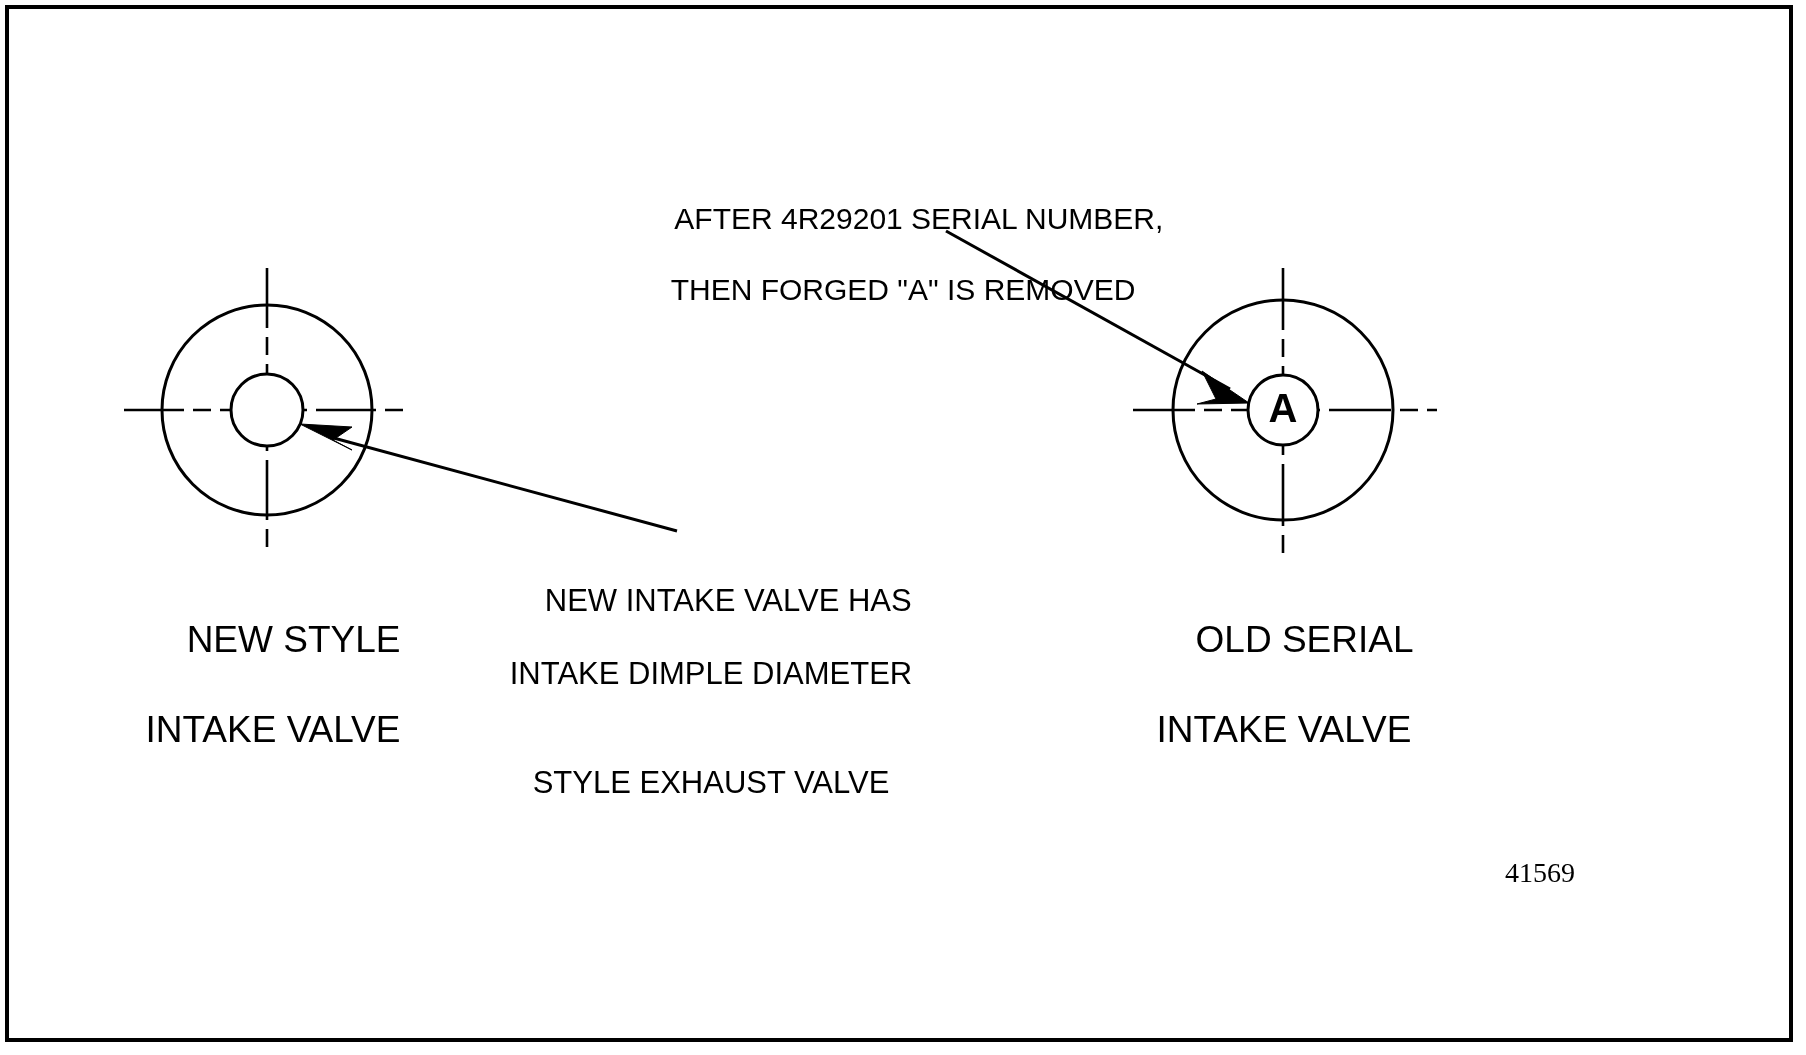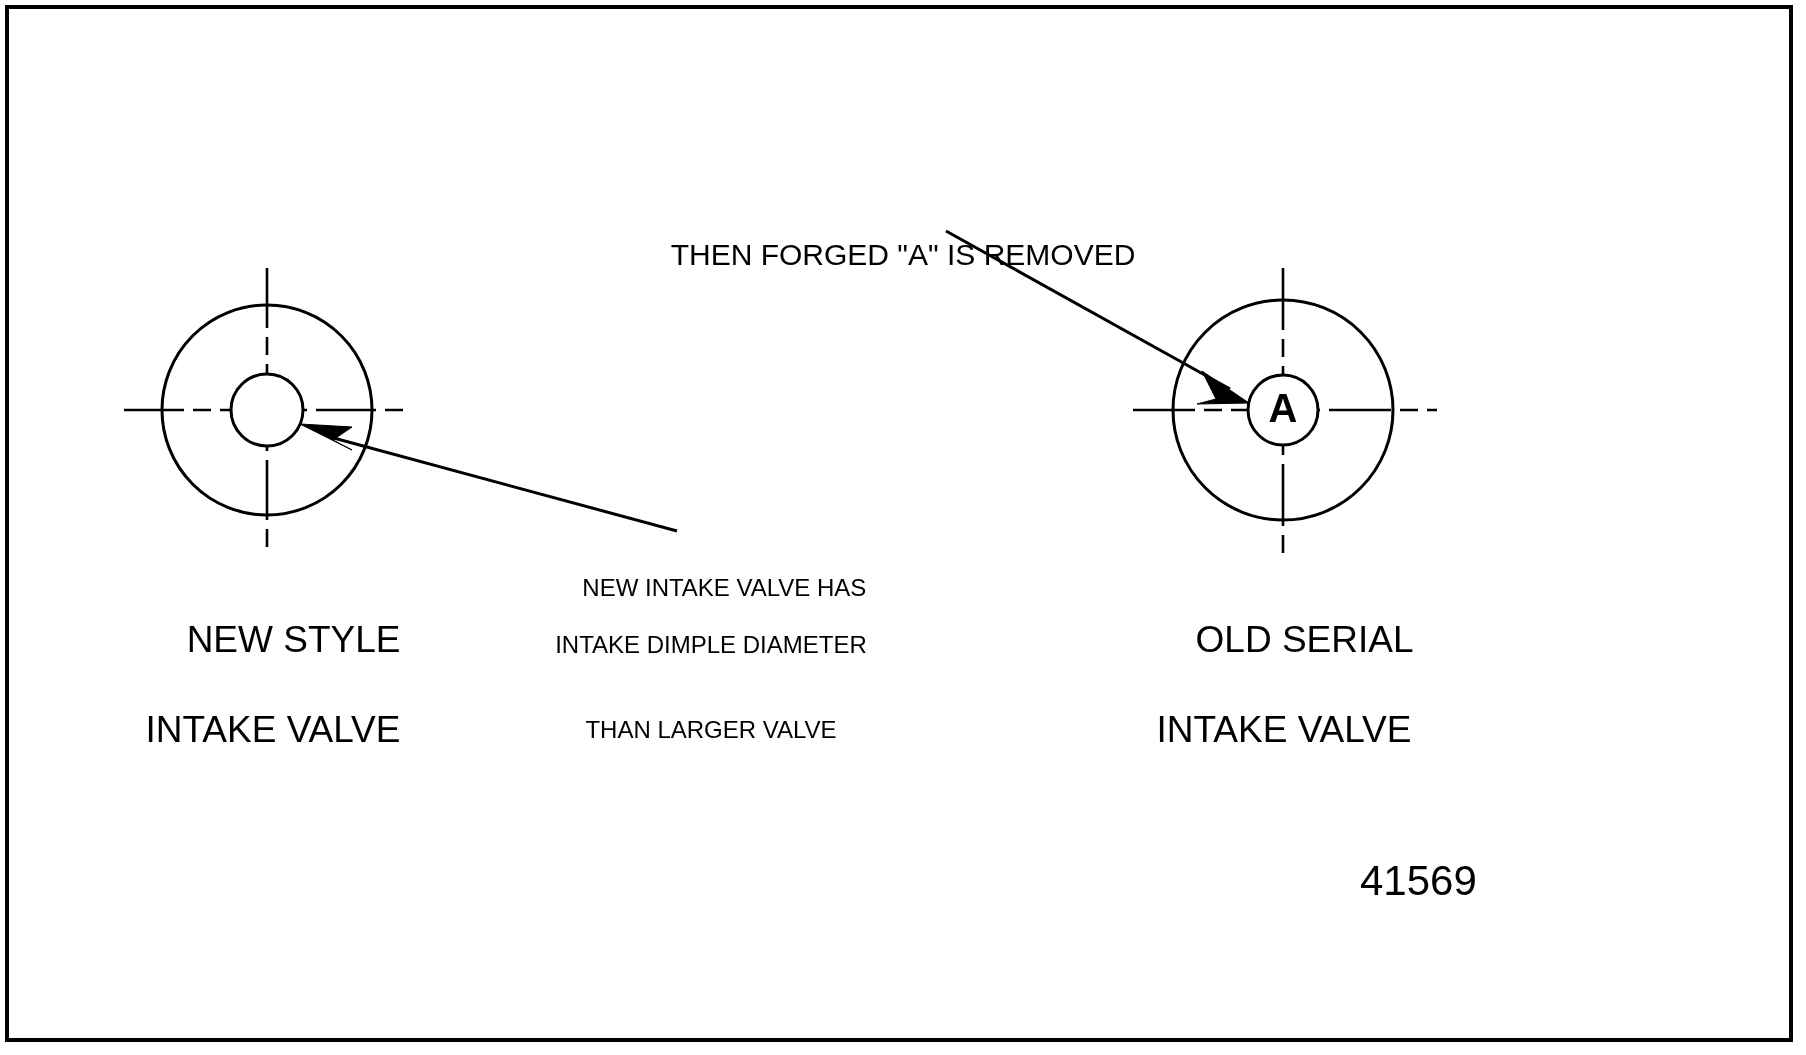--- a/index.html
+++ b/index.html
@@ -47,42 +47,43 @@
   .note-top {
     left: 503px;
     top: 166px;
     width: 800px;
     font-size: 30px;
   }
   .note-mid {
     left: 311px;
     top: 546px;
     width: 800px;
-    font-size: 24px;
+    font-size: 31px;
   }
   .label-left {
     left: 0px;
     top: 572px;
     width: 546px;
     font-size: 37px;
     line-height: 1.22;
   }
   .label-right {
     left: 1008px;
     top: 572px;
     width: 552px;
     font-size: 37px;
     line-height: 1.22;
   }
   .figno {
     left: 1360px;
     top: 856px;
     width: 360px;
-    text-align: left;
-    font-size: 42px;
+    text-align: center;
+    font-size: 28px;
+    font-family: Liberation Serif, serif;
   }
   .line2, .line3 { display: block; }
   .forged-a {
     position: absolute;
     left: 1243px;
     top: 386px;
     width: 80px;
     text-align: center;
     font-size: 40px;
     font-weight: bold;
@@ -127,27 +128,28 @@
       <line x1="677" y1="531" x2="330" y2="437" stroke="#000" stroke-width="3"></line>
 
       <polygon points="300,424 352,427 333,440 352,450" fill="#000" stroke="#000" stroke-width="1"></polygon>
     </g>
 
   </svg>
 
   <div class="forged-a">A</div>
 
   <div class="txt note-top">
+    <span class="line1">AFTER 4R29201 SERIAL NUMBER,</span>
     <span class="line2">THEN FORGED "A" IS REMOVED</span>
   </div>
 
   <div class="txt note-mid">
     <span class="line1">NEW INTAKE VALVE HAS</span>
     <span class="line2">INTAKE DIMPLE DIAMETER</span>
-    <span class="line3">THAN LARGER VALVE</span>
+    <span class="line3">STYLE EXHAUST VALVE</span>
   </div>
 
   <div class="txt label-left">
     <span class="line1">NEW STYLE</span>
     <span class="line2">INTAKE VALVE</span>
   </div>
 
   <div class="txt label-right">
     <span class="line1">OLD SERIAL</span>
     <span class="line2">INTAKE VALVE</span>

